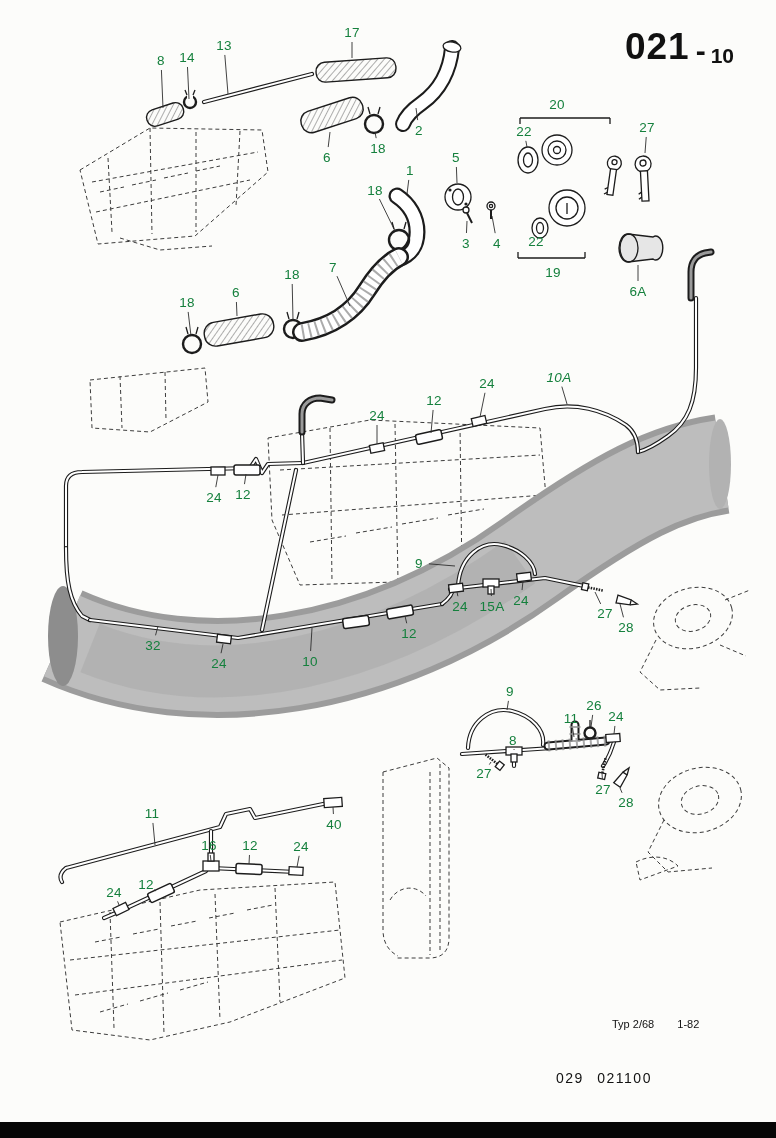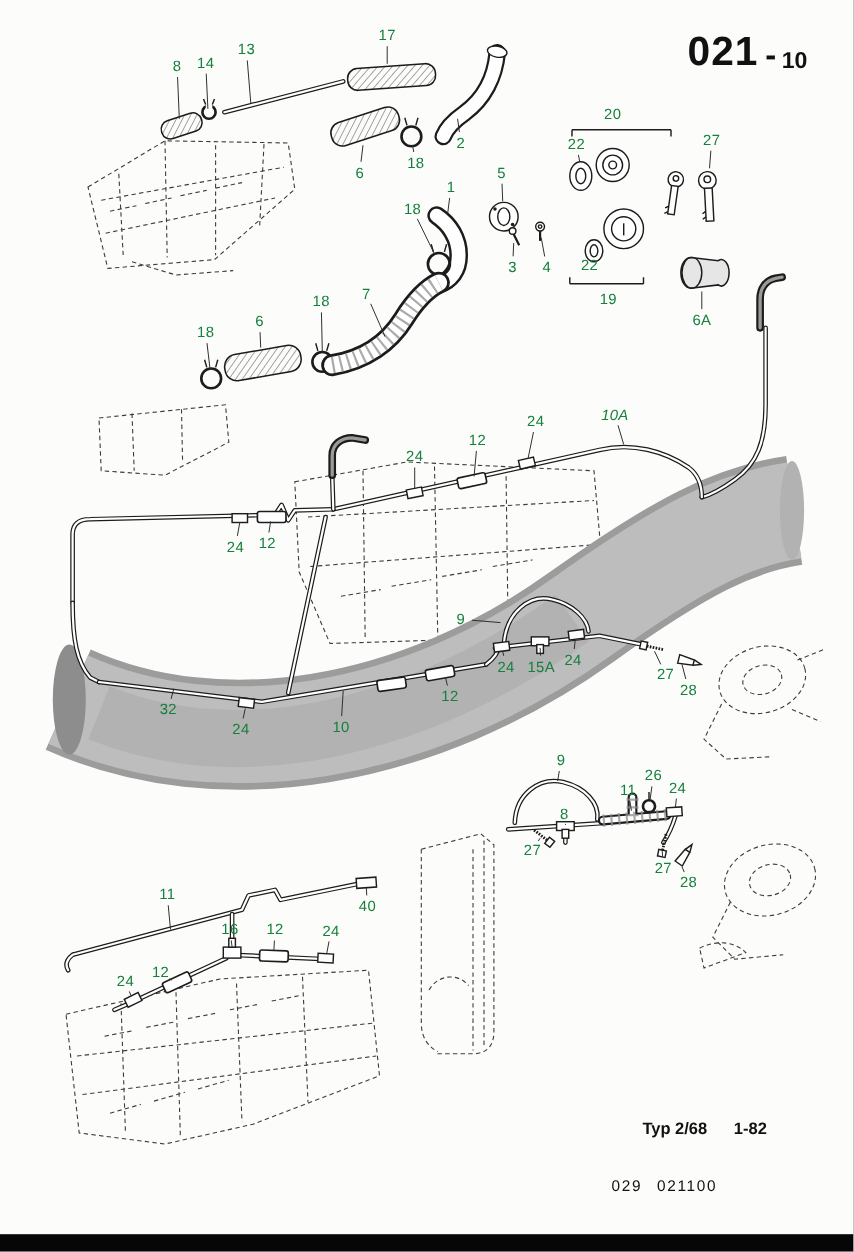--- a/index.html
+++ b/index.html
@@ -7,21 +7,21 @@
         font-family:"Liberation Sans",sans-serif;color:#111;}
   .art,.leaders{position:absolute;left:0;top:0;}
   .leaders{pointer-events:none;}
   .leaders line{stroke:#2e2e2e;stroke-width:0.9;}
   .callout{position:absolute;transform:translate(-50%,-50%);font-size:13.5px;color:#15803d;
            letter-spacing:0.3px;white-space:nowrap;}
   .title{position:absolute;top:26px;right:42px;display:flex;align-items:flex-end;font-weight:bold;}
   .t-main{font-size:37px;letter-spacing:1px;}
   .t-dash{font-size:30px;margin:0 5px 0 6px;}
   .t-sub{font-size:21px;}
-  .footer-type{position:absolute;left:584px;top:1018px;font-size:15px;font-weight:bold;}
+  .footer-type{position:absolute;left:612px;top:1018px;font-size:11px;font-weight:normal;}
   .footer-type .fr{margin-left:20px;}
   .footer-code{position:absolute;left:556px;top:1070px;font-size:14px;letter-spacing:1.5px;word-spacing:8px;}
   .bottom-bar{position:absolute;left:0;bottom:0;width:776px;height:16px;background:#060606;}
 
   
   .dash{fill:none;stroke:#3c3c3c;stroke-width:1;stroke-dasharray:4 3;}
   .po{fill:none;stroke:#1c1c1c;stroke-width:4.2;stroke-linejoin:round;stroke-linecap:round;}
   .pi{fill:none;stroke:#fff;stroke-width:2;stroke-linejoin:round;stroke-linecap:round;}
   .t16o{fill:none;stroke:#1c1c1c;stroke-width:16;stroke-linecap:round;}
   .t16i{fill:none;stroke:#fff;stroke-width:12;stroke-linecap:round;}

